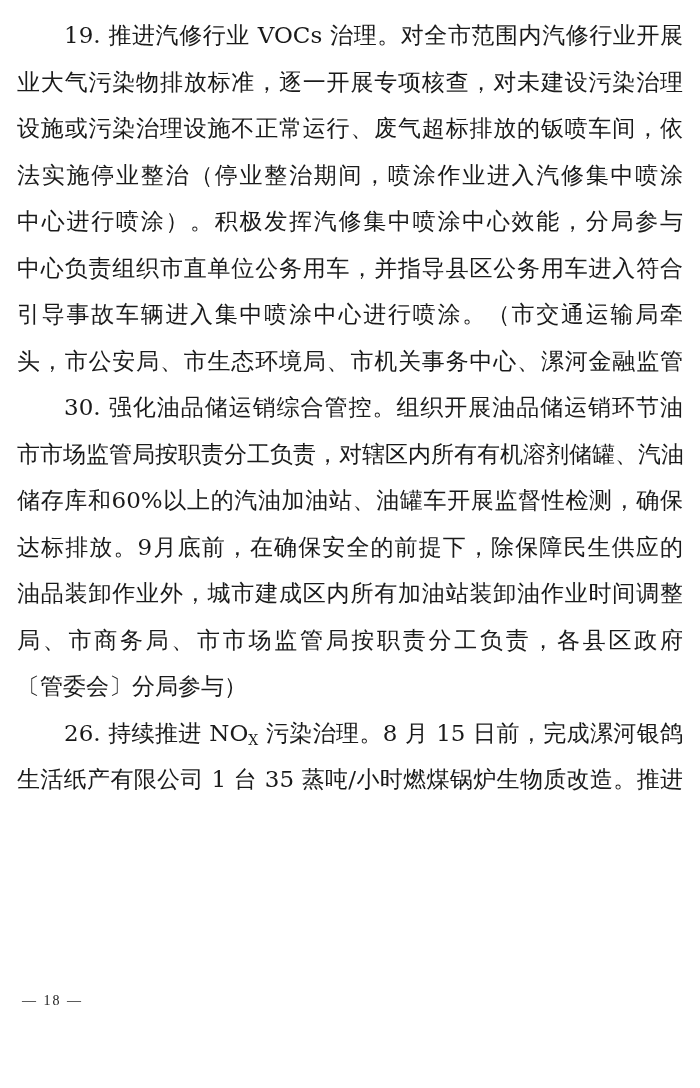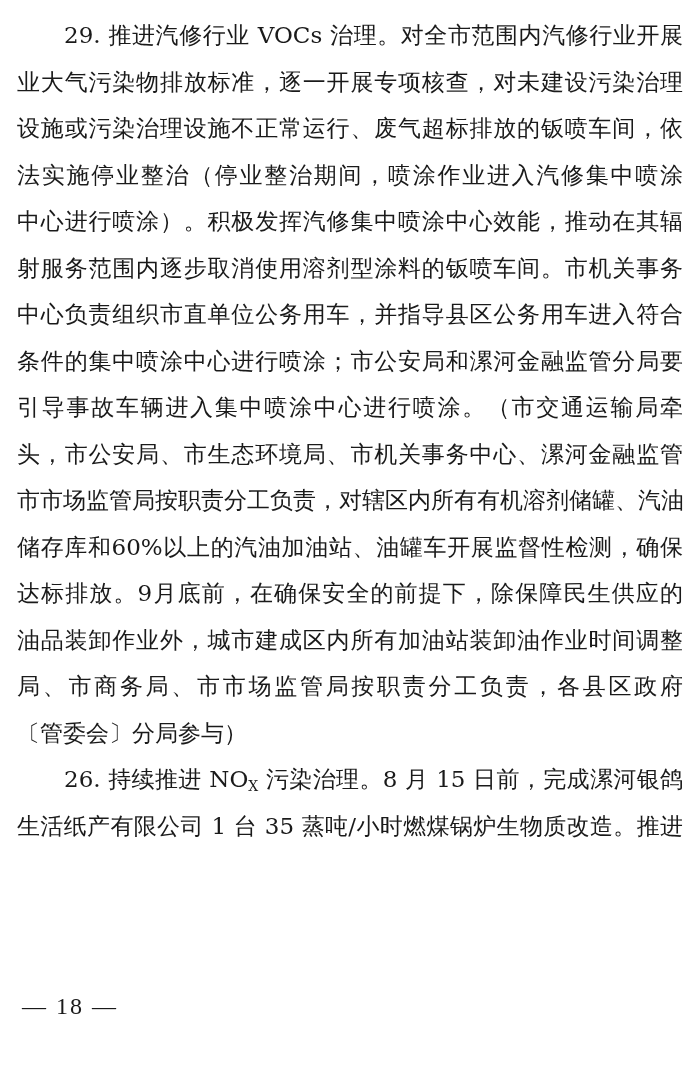--- a/index.html
+++ b/index.html
@@ -37,45 +37,44 @@
       text-align-last: left;
     }
     .sub {
       font-size: 14px;
       vertical-align: -4px;
     }
     .page-number {
       position: absolute;
       left: 22px;
       top: 993px;
-      font-size: 24px;
+      font-size: 14px;
       font-family: "Liberation Serif", "DejaVu Serif", serif;
       letter-spacing: 2px;
       color: #1a1a1a;
     }
   </style>
 </head>
 <body>
 
 <div class="page">
 
   <div>
-    <div class="line indent">29. 推进汽修行业 VOCs 治理。对全市范围内汽修行业开展</div>
+    <div class="line indent">19. 推进汽修行业 VOCs 治理。对全市范围内汽修行业开展</div>
     <div class="line">业大气污染物排放标准，逐一开展专项核查，对未建设污染治理</div>
     <div class="line">设施或污染治理设施不正常运行、废气超标排放的钣喷车间，依</div>
     <div class="line">法实施停业整治（停业整治期间，喷涂作业进入汽修集中喷涂</div>
-    <div class="line">中心进行喷涂）。积极发挥汽修集中喷涂中心效能，推动在其辐</div>
-    <div class="line">射服务范围内逐步取消使用溶剂型涂料的钣喷车间。市机关事务</div>
+    <div class="line">中心进行喷涂）。积极发挥汽修集中喷涂中心效能，分局参与</div>
     <div class="line">中心负责组织市直单位公务用车，并指导县区公务用车进入符合</div>
-    <div class="line">条件的集中喷涂中心进行喷涂；市公安局和漯河金融监管分局要</div>
     <div class="line">引导事故车辆进入集中喷涂中心进行喷涂。（市交通运输局牵</div>
     <div class="line">头，市公安局、市生态环境局、市机关事务中心、漯河金融监管</div>
   </div>
 
   <div>
+    <div class="line indent">30. 强化油品储运销综合管控。组织开展油品储运销环节油</div>
     <div class="line">市市场监管局按职责分工负责，对辖区内所有有机溶剂储罐、汽油</div>
     <div class="line">储存库和60%以上的汽油加油站、油罐车开展监督性检测，确保</div>
     <div class="line">达标排放。9月底前，在确保安全的前提下，除保障民生供应的</div>
     <div class="line">油品装卸作业外，城市建成区内所有加油站装卸油作业时间调整</div>
     <div class="line">局、市商务局、市市场监管局按职责分工负责，各县区政府</div>
     <div class="line last">〔管委会〕分局参与）</div>
   </div>
 
   <div>
     <div class="line indent">

